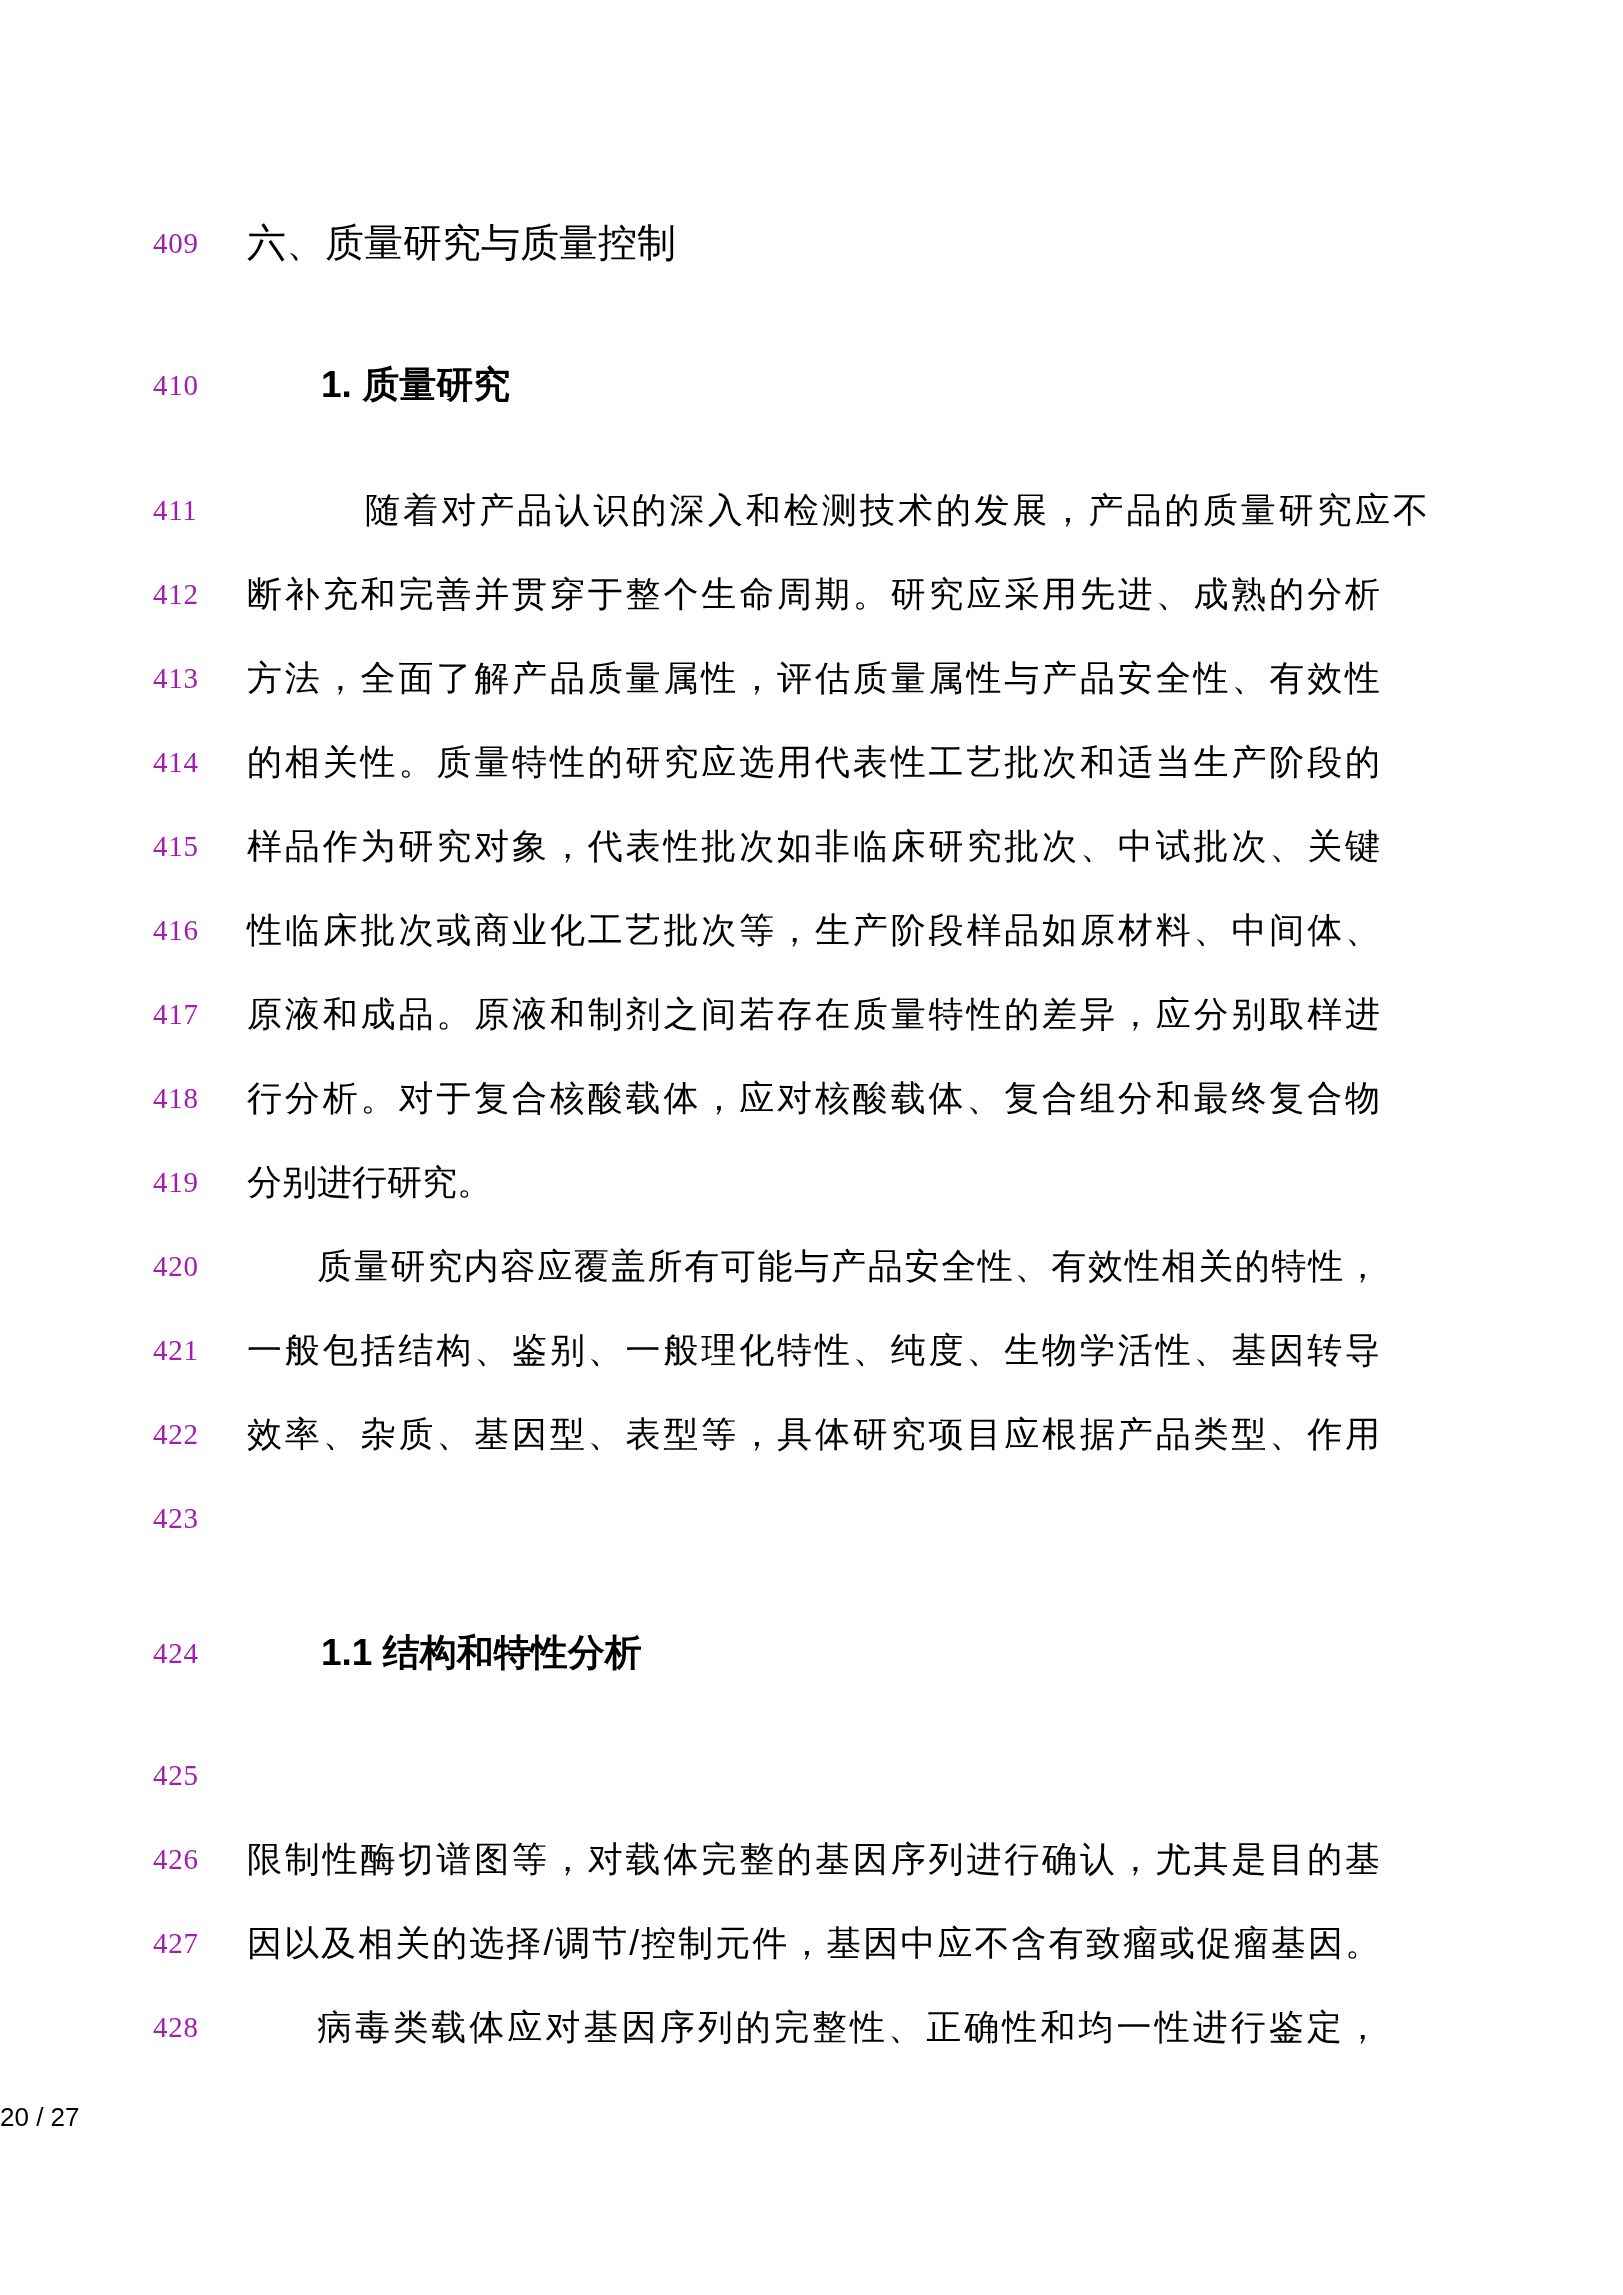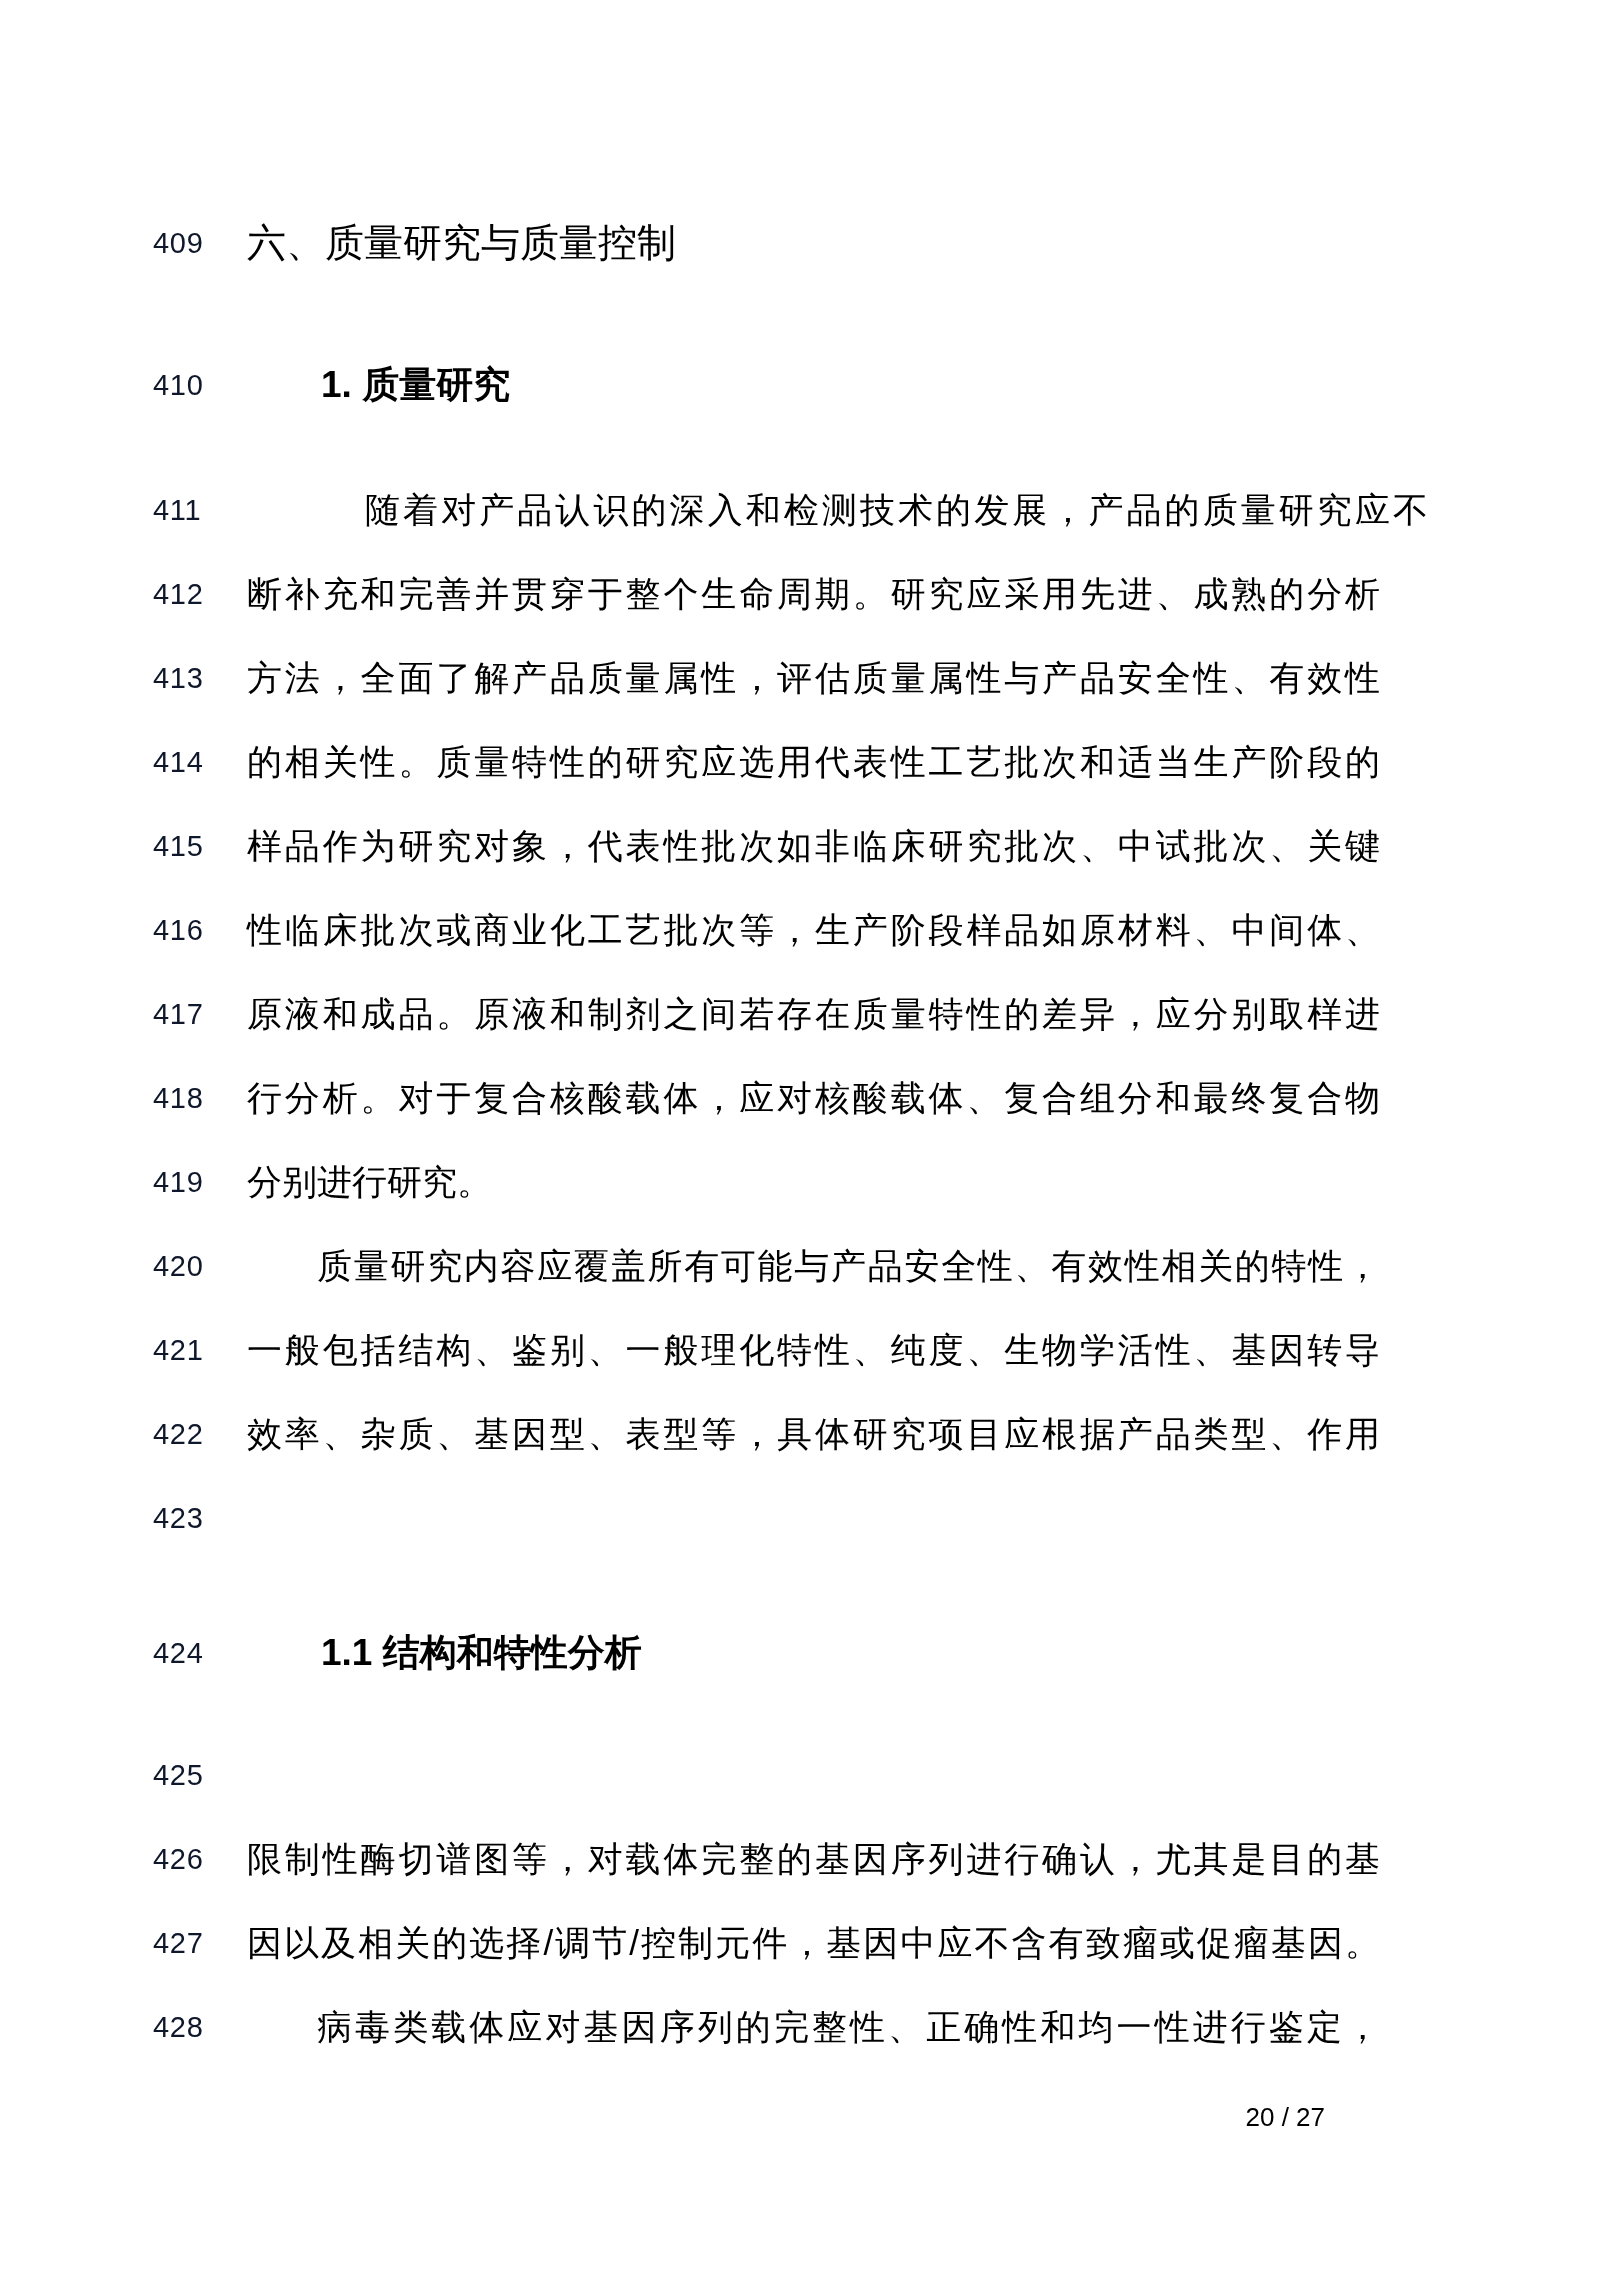--- a/index.html
+++ b/index.html
@@ -9,22 +9,23 @@
     color: #000000;
     font-family: "Liberation Sans", sans-serif;
     padding: 201px 243px 0 153px;
   }
   .row { display: flex; align-items: center; height: 84px; }
   .lineno {
     flex: 0 0 94px;
     width: 94px;
     font-size: 29px;
     font-weight: 400;
-    color: #0f172a;
+    color: #a21caf;
     letter-spacing: 0.7px;
+    font-family: Liberation Serif, serif;
   }
   .linetext { flex: 0 0 1133px; width: 1133px; }
   .h1 { font-size: 39px; font-weight: 400; text-align: left; }
   .h2 { font-size: 37px; font-weight: 700; text-align: left; text-indent: 2em; }
   .body-line {
     font-size: 35px;
     font-weight: 400;
     text-align: justify;
     text-align-last: justify;
     text-justify: inter-character;
@@ -35,21 +36,21 @@
   .mt-78 { margin-top: 51px; }
   .mt-62 { margin-top: 41px; gap: 48px; }
   .mt-58 { margin-top: 38px; }
   .footer {
     margin-left: -153px;
     margin-right: -243px;
     width: 1325px;
     margin-top: 30px;
     height: 37px;
     line-height: 37px;
-    text-align: right;
+    text-align: left;
     font-size: 26px;
     font-weight: 400;
   }
 </style>
 </head>
 <body>
 
 <div class="row">
   <span class="lineno">409</span>
   <div class="linetext h1">六、质量研究与质量控制</div>

